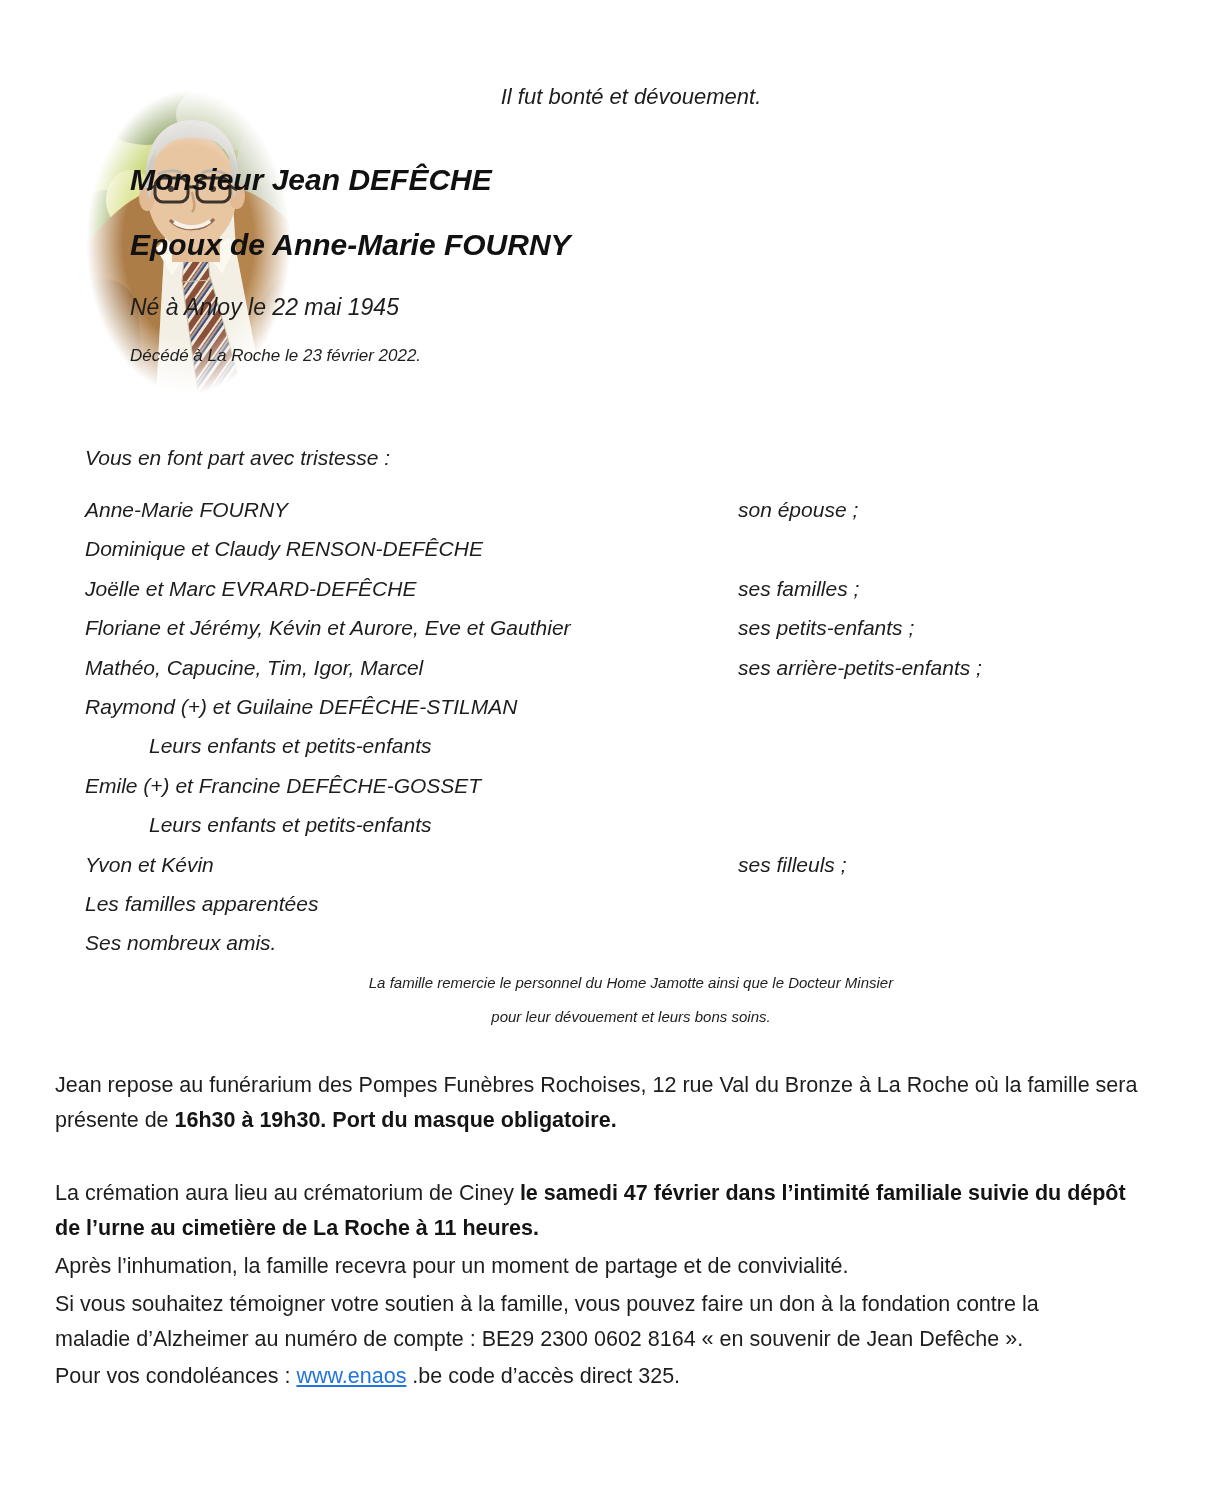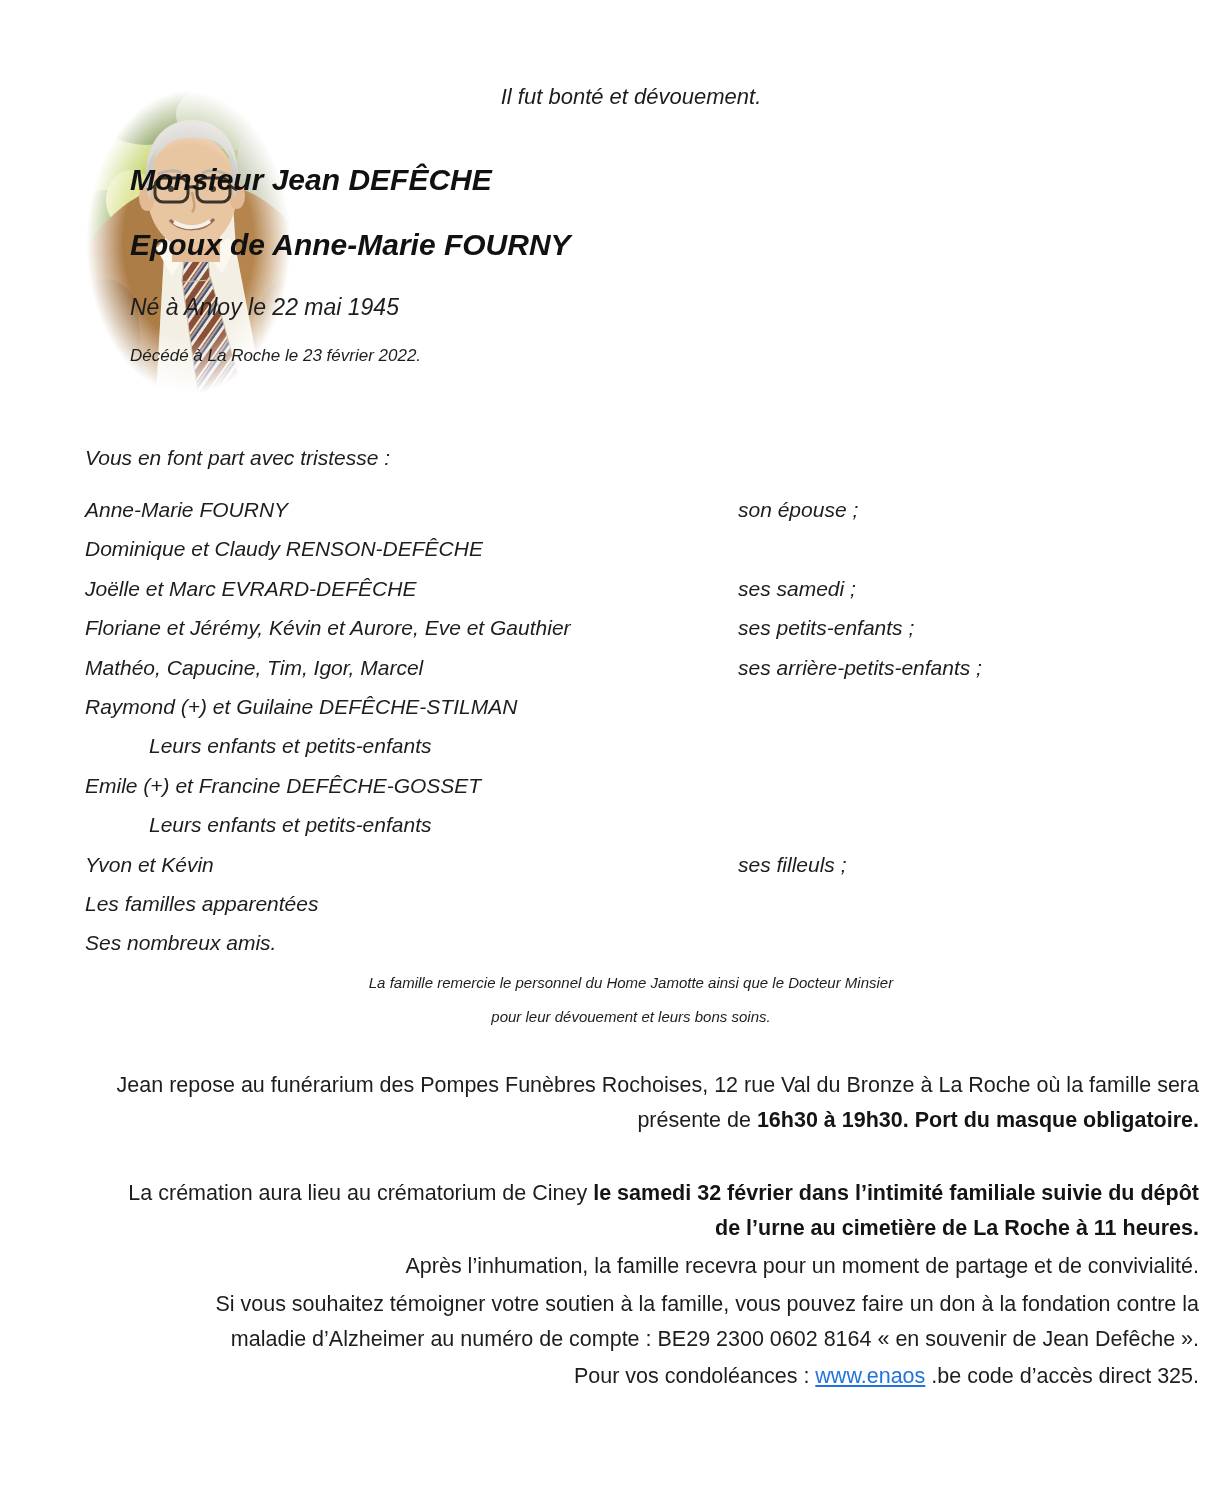--- a/index.html
+++ b/index.html
@@ -37,21 +37,21 @@
   .intro-row{line-height:39px;height:39px;margin-bottom:13px;}
   .family-row{position:relative;height:39.4px;line-height:39.4px;white-space:nowrap;}
   .family-row .relation{position:absolute;left:653px;top:0;}
   .family-row.indent .name{padding-left:64px;}
   
   .thanks{
     position:absolute;top:966px;left:0;right:0;text-align:center;
     font-style:italic;font-size:15px;line-height:34px;
   }
   
-  .para{position:absolute;left:55px;right:63px;text-align:right;font-size:21.5px;line-height:35px;}
+  .para{position:absolute;left:55px;right:70px;text-align:left;font-size:21.5px;line-height:35px;}
   .funeral-home{top:1068px;}
   .cremation{top:1176px;}
   .reception-line{top:1249px;}
   .donation{top:1287px;}
   .condolences{top:1359px;}
   .b{font-weight:bold;color:#141414;}
   .link{color:#2273dd;text-decoration:underline;cursor:pointer;}
 </style>
 </head>
 <body>
@@ -132,21 +132,21 @@
     <div class="family-row">
       <span class="name">Anne-Marie FOURNY</span>
       <span class="relation">son épouse ;</span>
     </div>
     <div class="family-row">
       <span class="name">Dominique et Claudy RENSON-DEFÊCHE</span>
       <span class="relation"></span>
     </div>
     <div class="family-row">
       <span class="name">Joëlle et Marc EVRARD-DEFÊCHE</span>
-      <span class="relation">ses samedi ;</span>
+      <span class="relation">ses familles ;</span>
     </div>
     <div class="family-row">
       <span class="name">Floriane et Jérémy, Kévin et Aurore, Eve et Gauthier</span>
       <span class="relation">ses petits-enfants ;</span>
     </div>
     <div class="family-row">
       <span class="name">Mathéo, Capucine, Tim, Igor, Marcel</span>
       <span class="relation">ses arrière-petits-enfants ;</span>
     </div>
     <div class="family-row">
@@ -182,21 +182,21 @@
     <div>La famille remercie le personnel du Home Jamotte ainsi que le Docteur Minsier</div>
     <div>pour leur dévouement et leurs bons soins.</div>
   </div>
 
   <div class="para funeral-home">
     <div>Jean repose au funérarium des Pompes Funèbres Rochoises, 12 rue Val du Bronze à La Roche où la famille sera</div>
     <div><span>présente de </span><span class="b">16h30 à 19h30. Port du masque obligatoire.</span></div>
   </div>
 
   <div class="para cremation">
-    <div><span>La crémation aura lieu au crématorium de Ciney </span><span class="b">le samedi 32 février dans l’intimité familiale suivie du dépôt</span></div>
+    <div><span>La crémation aura lieu au crématorium de Ciney </span><span class="b">le samedi 47 février dans l’intimité familiale suivie du dépôt</span></div>
     <div><span class="b">de l’urne au cimetière de La Roche à 11 heures.</span></div>
   </div>
 
   <div class="para reception-line">Après l’inhumation, la famille recevra pour un moment de partage et de convivialité.</div>
 
   <div class="para donation">
     <div>Si vous souhaitez témoigner votre soutien à la famille, vous pouvez faire un don à la fondation contre la</div>
     <div>maladie d’Alzheimer au numéro de compte : BE29 2300 0602 8164 « en souvenir de Jean Defêche ».</div>
   </div>
 

